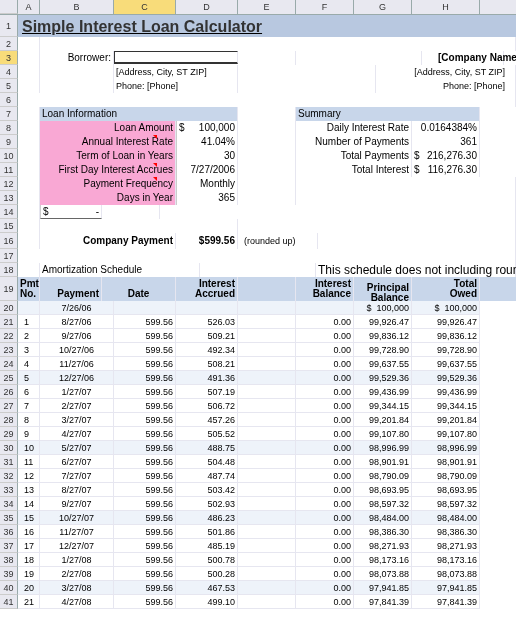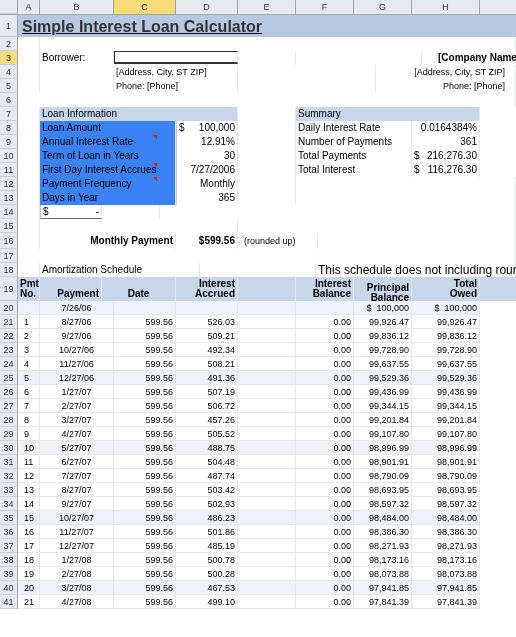--- a/index.html
+++ b/index.html
@@ -72,39 +72,39 @@
     font-weight: bold;
     background: #b8c8e0;
     color: #333;
     padding: 2px 4px;
   }
   .band {
     background: #c8d6ea;
     font-size: 10px;
     padding: 1px 4px;
   }
-  .label-r { text-align: left; padding-right: 4px; }
+  .label-r { text-align: right; padding-right: 4px; }
   .val-r { text-align: right; padding-right: 4px; }
   .borderbox { border: 1px solid #333; border-bottom: 2px solid #333; height: 13px; box-sizing: border-box; }
   .red-tri {
     position: absolute; width: 0; height: 0;
     border-top: 4px solid red; border-left: 4px solid transparent;
   }
   .sched-head {
     background: #c8d6ea;
     font-weight: bold;
     font-size: 10px;
   }
   .sched-row .cell { border-bottom: 1px solid #e6e6f0; }
   .sched-row.alt .cell { background: #eef3fa; }
   .bold { font-weight: bold; }
   .small { font-size: 9px; }
   .center { text-align: center; }
   .right { text-align: right; }
-  .fill-blue { background: #3b82f6; }
+  .fill-blue { background: #f9a8d4; }
   .section-label { font-size: 10px; }
 </style>
 </head>
 <body>
 
 <div class="sheet">
 
   <div class="colheaders">
     <div class="rowhdr"></div>
     <div class="cA">A</div>
@@ -193,21 +193,21 @@
           <div class="cell cE"></div>
           <div class="cell label-r" style="width:116px">Daily Interest Rate</div>
           <div class="cell val-r" style="width:68px">0.0164384%</div>
         </div>
       </div>
       <div class="rowgrid" style="position: relative;">
         <div class="rowhdr">9</div>
         <div class="cells">
           <div class="cell cA"></div>
           <div class="cell label-r fill-blue" style="width:136px">Annual Interest Rate</div>
-          <div class="cell val-r" style="width:62px;border-left:1px solid #ccc;">12.91%</div>
+          <div class="cell val-r" style="width:62px;border-left:1px solid #ccc;">41.04%</div>
           <div class="cell cE"></div>
           <div class="cell label-r" style="width:116px">Number of Payments</div>
           <div class="cell val-r" style="width:68px">361</div>
         </div>
         <div class="red-tri" style="left: 153px; top: 0px;"></div>
       </div>
       <div class="rowgrid" style="position: relative;">
         <div class="rowhdr">10</div>
         <div class="cells">
           <div class="cell cA"></div>
@@ -268,21 +268,21 @@
         <div class="cell cA"></div>
       <div class="cell" style="width:198px"></div>
       <div class="cell" style="flex:1"></div>
       </div>
     </div>
 
   <div class="rowgrid" style="height:16px">
       <div class="rowhdr" style="height:16px;line-height:16px">16</div>
     <div class="cells" style="height:16px">
       <div class="cell cA"></div>
-      <div class="cell bold right" style="width:136px;line-height:16px">Monthly Payment</div>
+      <div class="cell bold right" style="width:136px;line-height:16px">Company Payment</div>
       <div class="cell bold right" style="width:62px;line-height:16px">$599.56</div>
       <div class="cell small" style="width:80px;line-height:16px;padding-left:6px">(rounded up)</div>
       <div class="cell" style="flex:1"></div>
     </div>
     </div>
 
   <div class="rowgrid">
       <div class="rowhdr">17</div>
     <div class="cells">
         <div class="cell" style="flex:1"></div>

